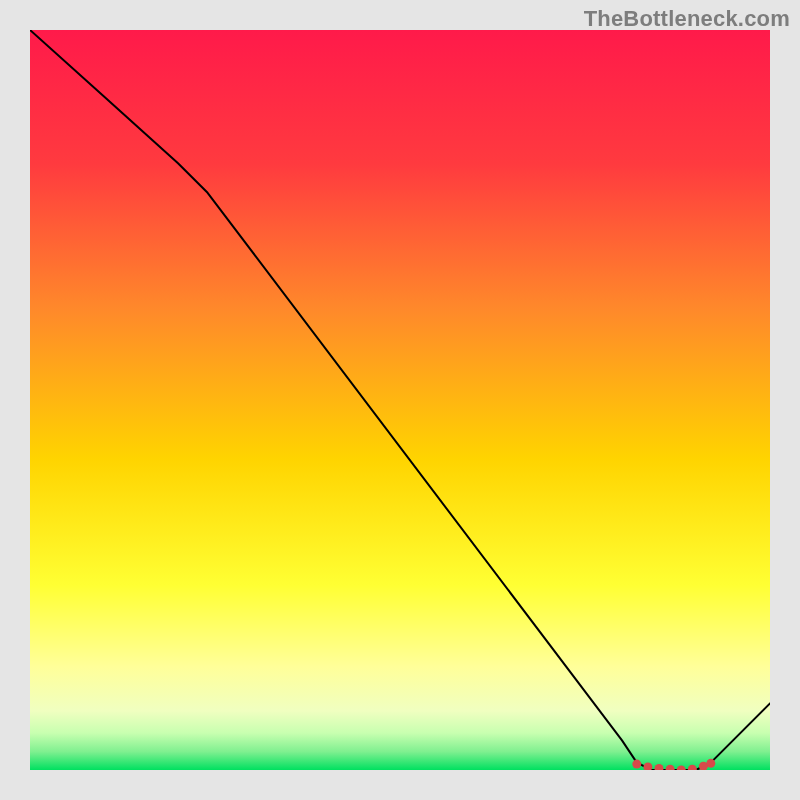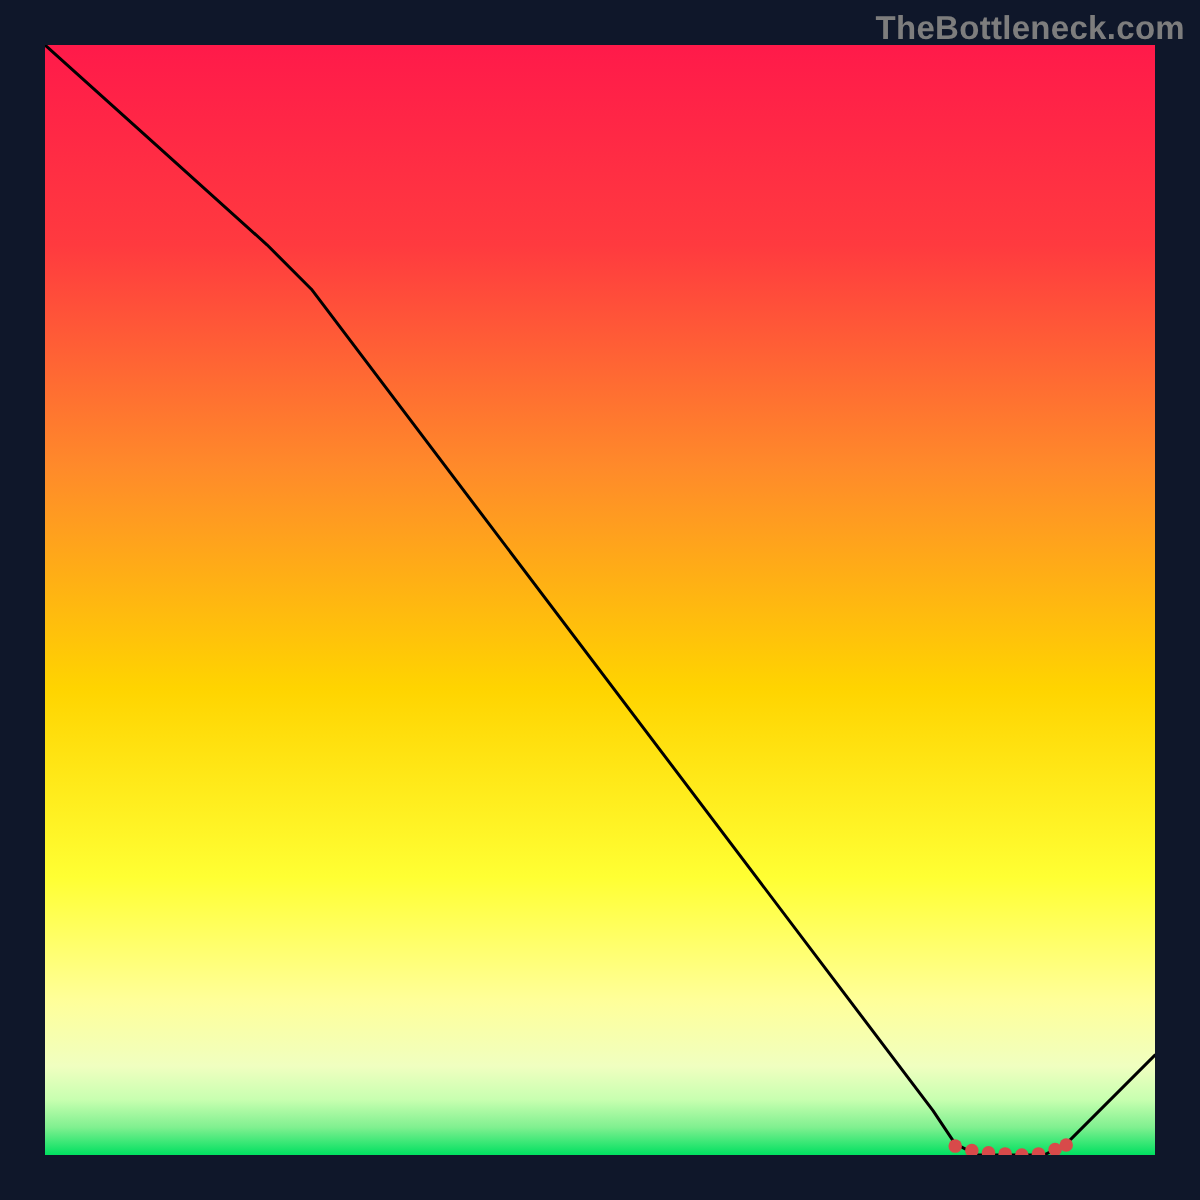--- a/index.html
+++ b/index.html
@@ -7,21 +7,21 @@
     padding: 0;
     width: 800px;
     height: 800px;
     background: #000;
     overflow: hidden;
     font-family: Arial, Helvetica, sans-serif;
   }
   .frame {
     position: absolute;
     inset: 0;
-    background: #0f172a;
+    background: #e5e5e5;
   }
   .plot {
     position: absolute;
     left: 30px;
     top: 30px;
     width: 740px;
     height: 740px;
     overflow: hidden;
   }
   .plot svg {

